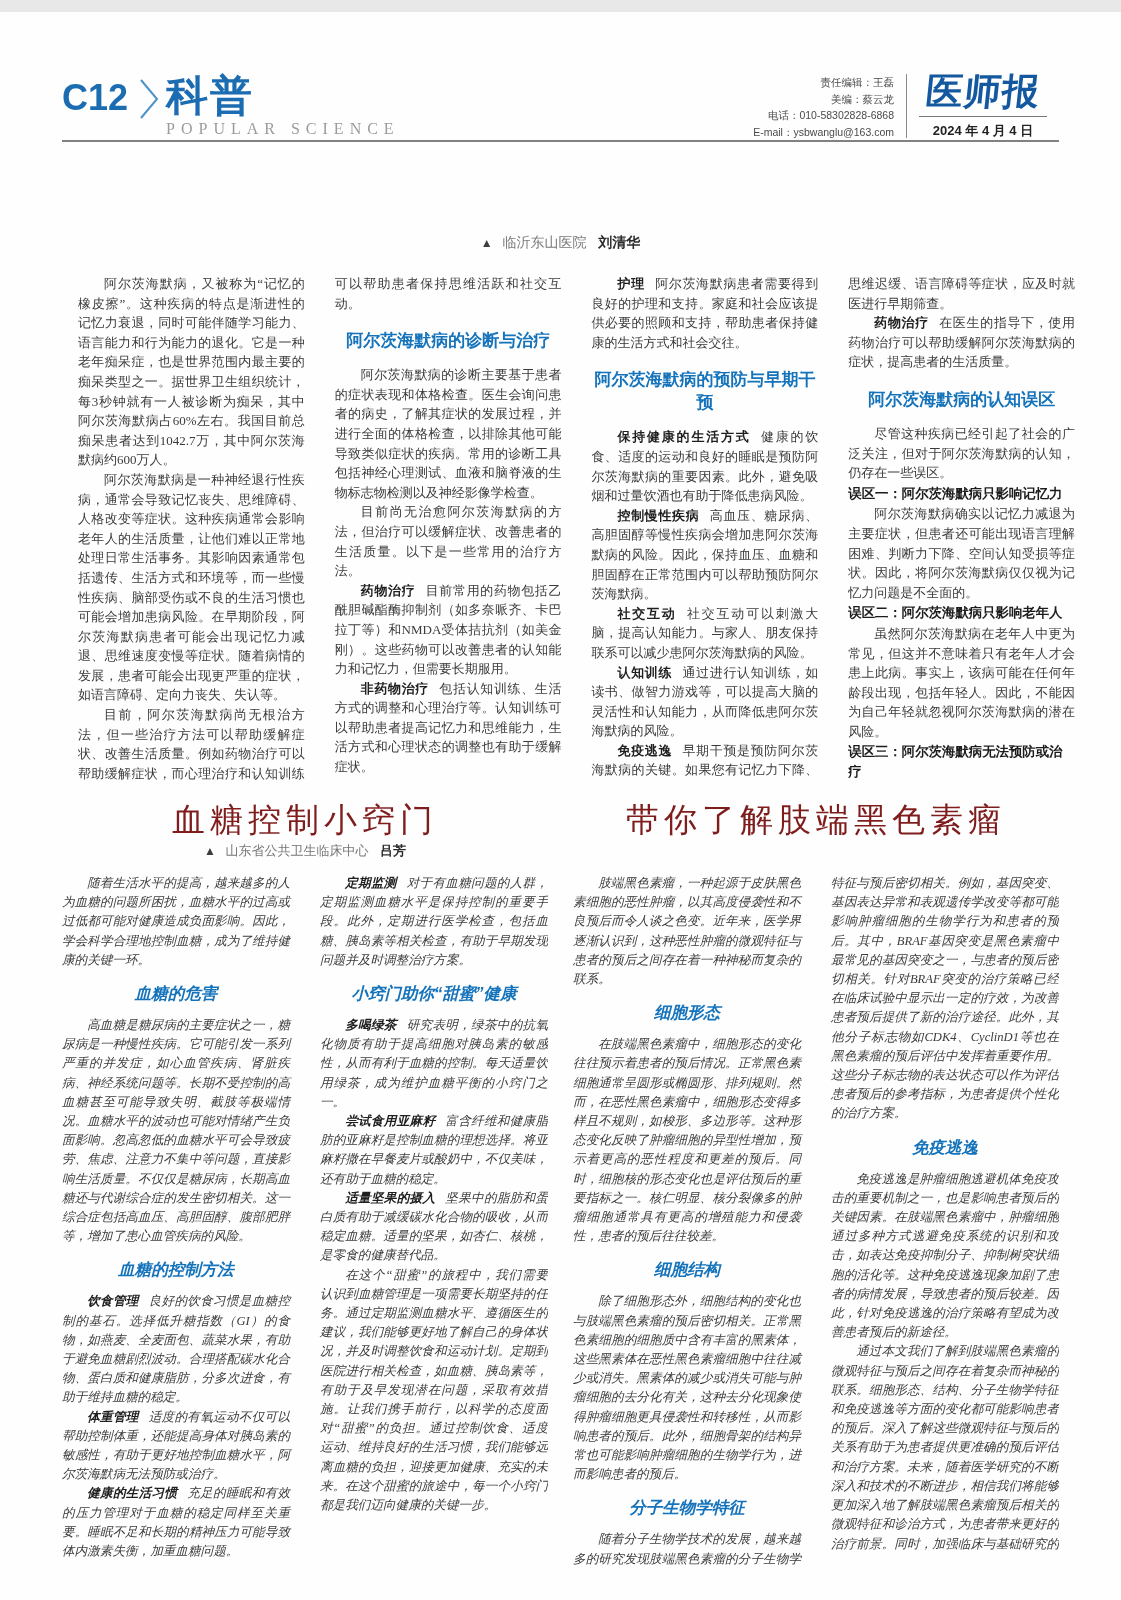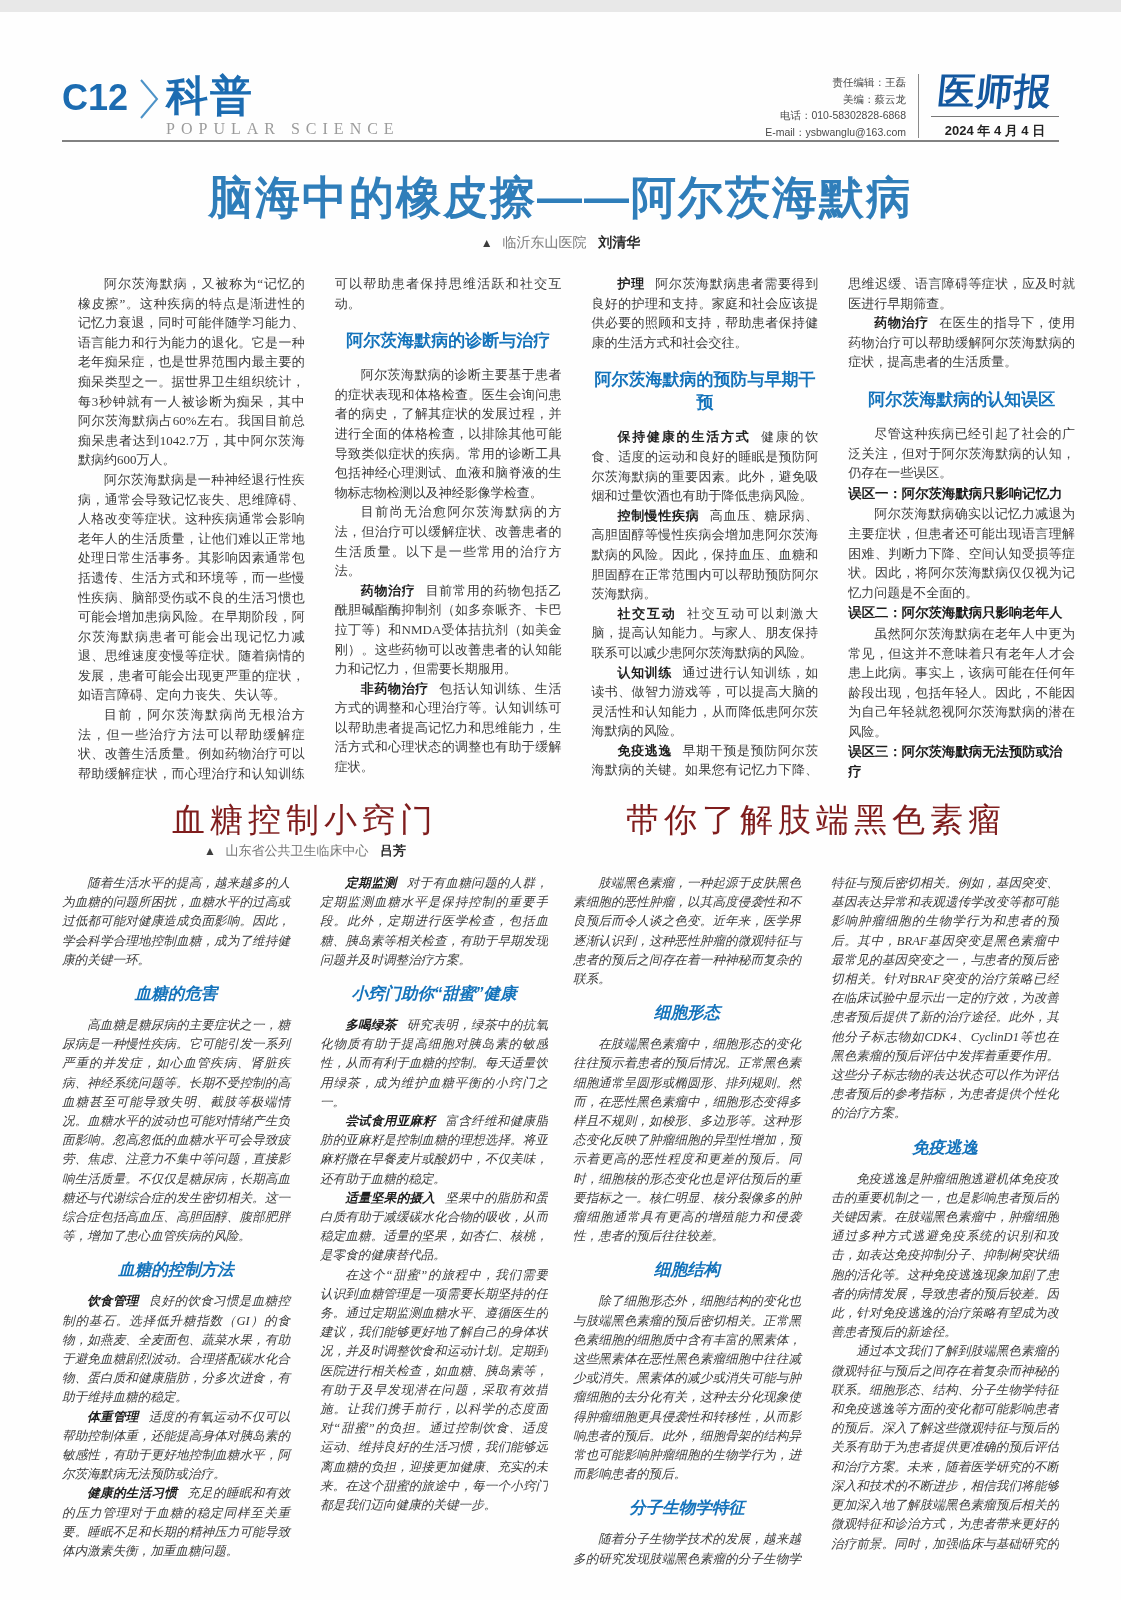--- a/index.html
+++ b/index.html
@@ -11,21 +11,21 @@
   
   .header{position:absolute;left:62px;top:62px;width:997px;height:64px;}
   .header-left{position:absolute;left:0;top:0;display:flex;align-items:flex-start;}
   .page-code{font-family:"Liberation Sans","DejaVu Sans",sans-serif;font-weight:700;
     font-size:36px;color:#1c6cb1;line-height:48px;}
   .chevron{margin:2px 6px 0 10px;}
   .section-cn{font-family:"Liberation Sans","DejaVu Sans",sans-serif;font-weight:900;
     font-size:42px;color:#1c6cb1;line-height:44px;letter-spacing:2px;}
   .section-en{font-family:"Liberation Serif","DejaVu Serif",serif;font-size:16px;
     color:#9b9b9b;letter-spacing:6px;margin-top:2px;}
-  .header-right{position:absolute;right:0;top:-2px;display:flex;align-items:stretch;justify-content:space-between;}
+  .header-right{position:absolute;right:12px;top:-2px;display:flex;align-items:stretch;justify-content:space-between;}
   .editor-info{font-family:"Liberation Sans","DejaVu Sans",sans-serif;font-size:10.5px;
     color:#4a4a4a;text-align:right;line-height:16.5px;padding-right:12px;padding-top:2px;}
   .vdiv{width:1px;background:#8a8a8a;margin:2px 0;}
   .masthead-block{padding-left:12px;width:128px;text-align:center;}
   .masthead{font-family:"Liberation Serif","DejaVu Serif",serif;font-weight:700;
     font-size:37px;line-height:40px;color:#14589f;transform:skewX(-6deg);letter-spacing:1px;}
   .issue-date{font-family:"Liberation Sans","DejaVu Sans",sans-serif;font-weight:700;
     font-size:13px;color:#222;border-top:1px solid #777;margin-top:4px;padding-top:5px;}
   .header-rule{position:absolute;left:62px;top:128px;width:997px;height:2px;background:#818181;}
 
@@ -90,21 +90,20 @@
       </div>
       <div class="vdiv"></div>
       <div class="masthead-block">
         <div class="masthead">医师报</div>
         <div class="issue-date">2024 年 4 月 4 日</div>
       </div>
     </div>
   </div>
   <div class="header-rule"></div>
 
-  <div class="a1-title">脑海中的橡皮擦——阿尔茨海默病</div>
   <div class="byline a1-byline">
     <span class="marker">▲</span>
     <span>临沂东山医院</span>
     <span class="author">刘清华</span>
   </div>
   <div class="a1-body">
       <p class="para"><span>阿尔茨海默病，又被称为“记忆的橡皮擦”。这种疾病的特点是渐进性的记忆力衰退，同时可能伴随学习能力、语言能力和行为能力的退化。它是一种老年痴呆症，也是世界范围内最主要的痴呆类型之一。据世界卫生组织统计，每3秒钟就有一人被诊断为痴呆，其中阿尔茨海默病占60%左右。我国目前总痴呆患者达到1042.7万，其中阿尔茨海默病约600万人。</span></p>
       <p class="para"><span>阿尔茨海默病是一种神经退行性疾病，通常会导致记忆丧失、思维障碍、人格改变等症状。这种疾病通常会影响老年人的生活质量，让他们难以正常地处理日常生活事务。其影响因素通常包括遗传、生活方式和环境等，而一些慢性疾病、脑部受伤或不良的生活习惯也可能会增加患病风险。在早期阶段，阿尔茨海默病患者可能会出现记忆力减退、思维速度变慢等症状。随着病情的发展，患者可能会出现更严重的症状，如语言障碍、定向力丧失、失认等。</span></p>
       <p class="para"><span>目前，阿尔茨海默病尚无根治方法，但一些治疗方法可以帮助缓解症状、改善生活质量。例如药物治疗可以帮助缓解症状，而心理治疗和认知训练可以帮助患者保持思维活跃和社交互动。</span></p>
       <div class="sec-h">阿尔茨海默病的诊断与治疗</div>

